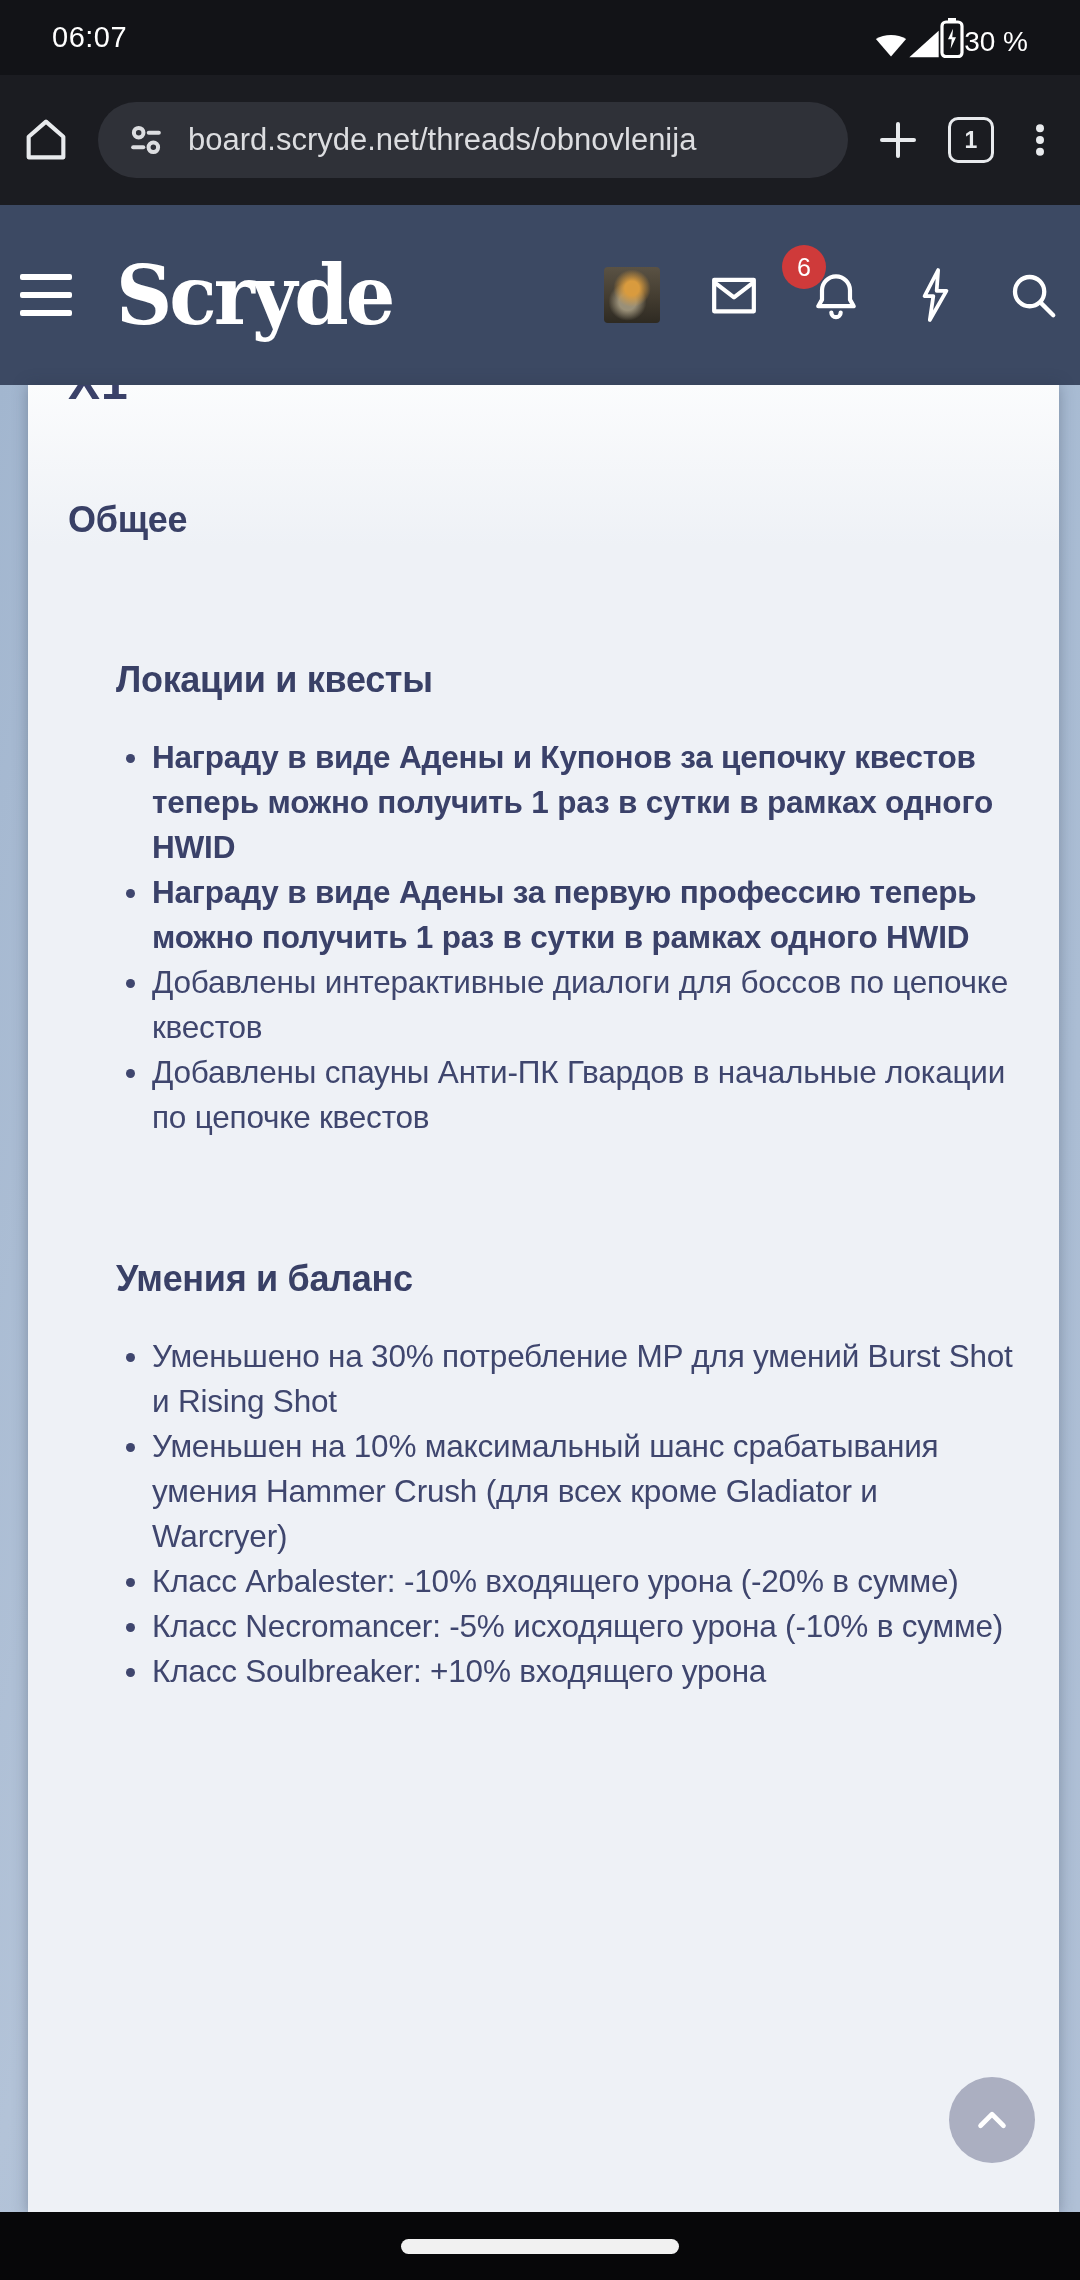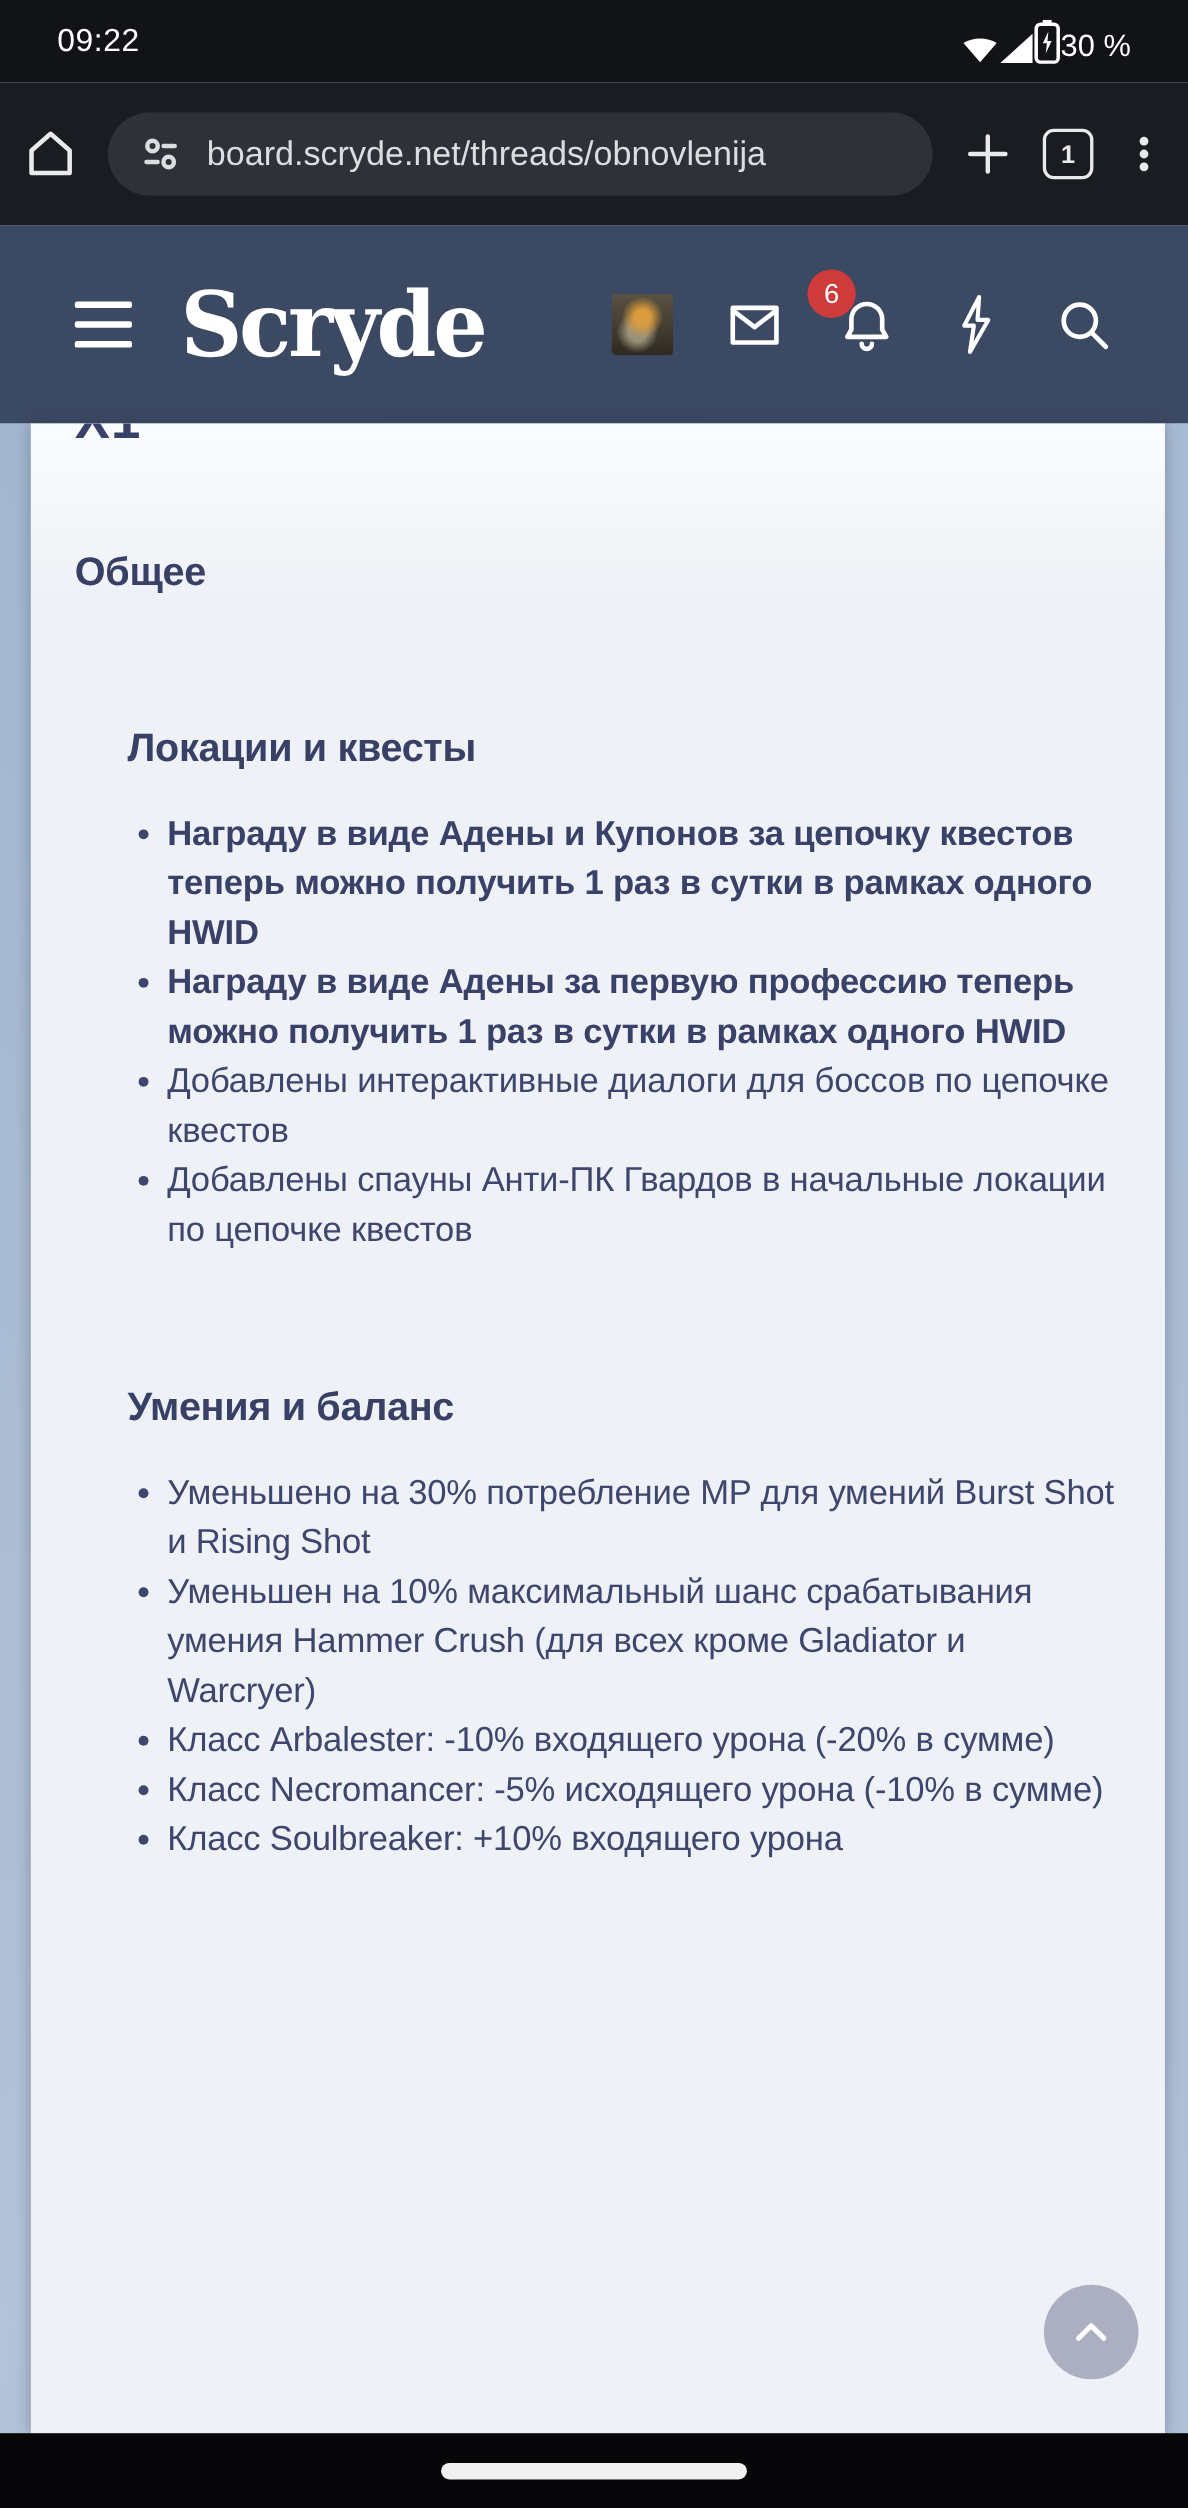--- a/index.html
+++ b/index.html
@@ -36,21 +36,21 @@
   }
   .tab-counter{
     width:40px;height:40px;border:3.5px solid #e8eaed;border-radius:10px;
     color:#e8eaed;font-size:23px;font-weight:bold;display:flex;
     align-items:center;justify-content:center;
   }
   
   .site-header{
     position:absolute;left:0;top:205px;width:1080px;height:180px;
     background:#3c4963;display:flex;align-items:center;
-    padding:0 68px;box-sizing:border-box;
+    padding:0 20px;box-sizing:border-box;
   }
   .burger{width:52px;display:flex;flex-direction:column;gap:12px;margin-right:44px;}
   .burger span{display:block;height:6px;background:#fff;border-radius:2px;}
   .logo{
     color:#fff;font-family:"DejaVu Serif", serif;font-weight:bold;
     font-size:78px;letter-spacing:-3px;transform:scaleY(1.05);
     margin-right:auto;
   }
   .hdr-right{display:flex;align-items:center;gap:46px;}
   .avatar{
@@ -112,21 +112,21 @@
   .bottom-bar{
     position:absolute;left:0;top:2212px;width:1080px;height:68px;
     background:#070709;display:flex;align-items:center;justify-content:center;
   }
   .home-indicator{width:278px;height:15px;border-radius:8px;background:#f1f1f1;}
 </style>
 </head>
 <body>
 
 <div class="status-bar">
-  <div class="status-time">09:22</div>
+  <div class="status-time">06:07</div>
   <div class="status-right">
     <span class="tb-icon">
       <svg width="34" height="28" viewBox="0 0 24 20">
           <path d="M12 19 L1.2 6.5 A17 13 0 0 1 22.8 6.5 Z" fill="#fff"></path>
         </svg>
     </span>
     <span class="tb-icon">
       <svg width="32" height="28" viewBox="0 0 24 20">
           <path d="M23 0 L23 20 L1 20 Z" fill="#fff"></path>
         </svg>

